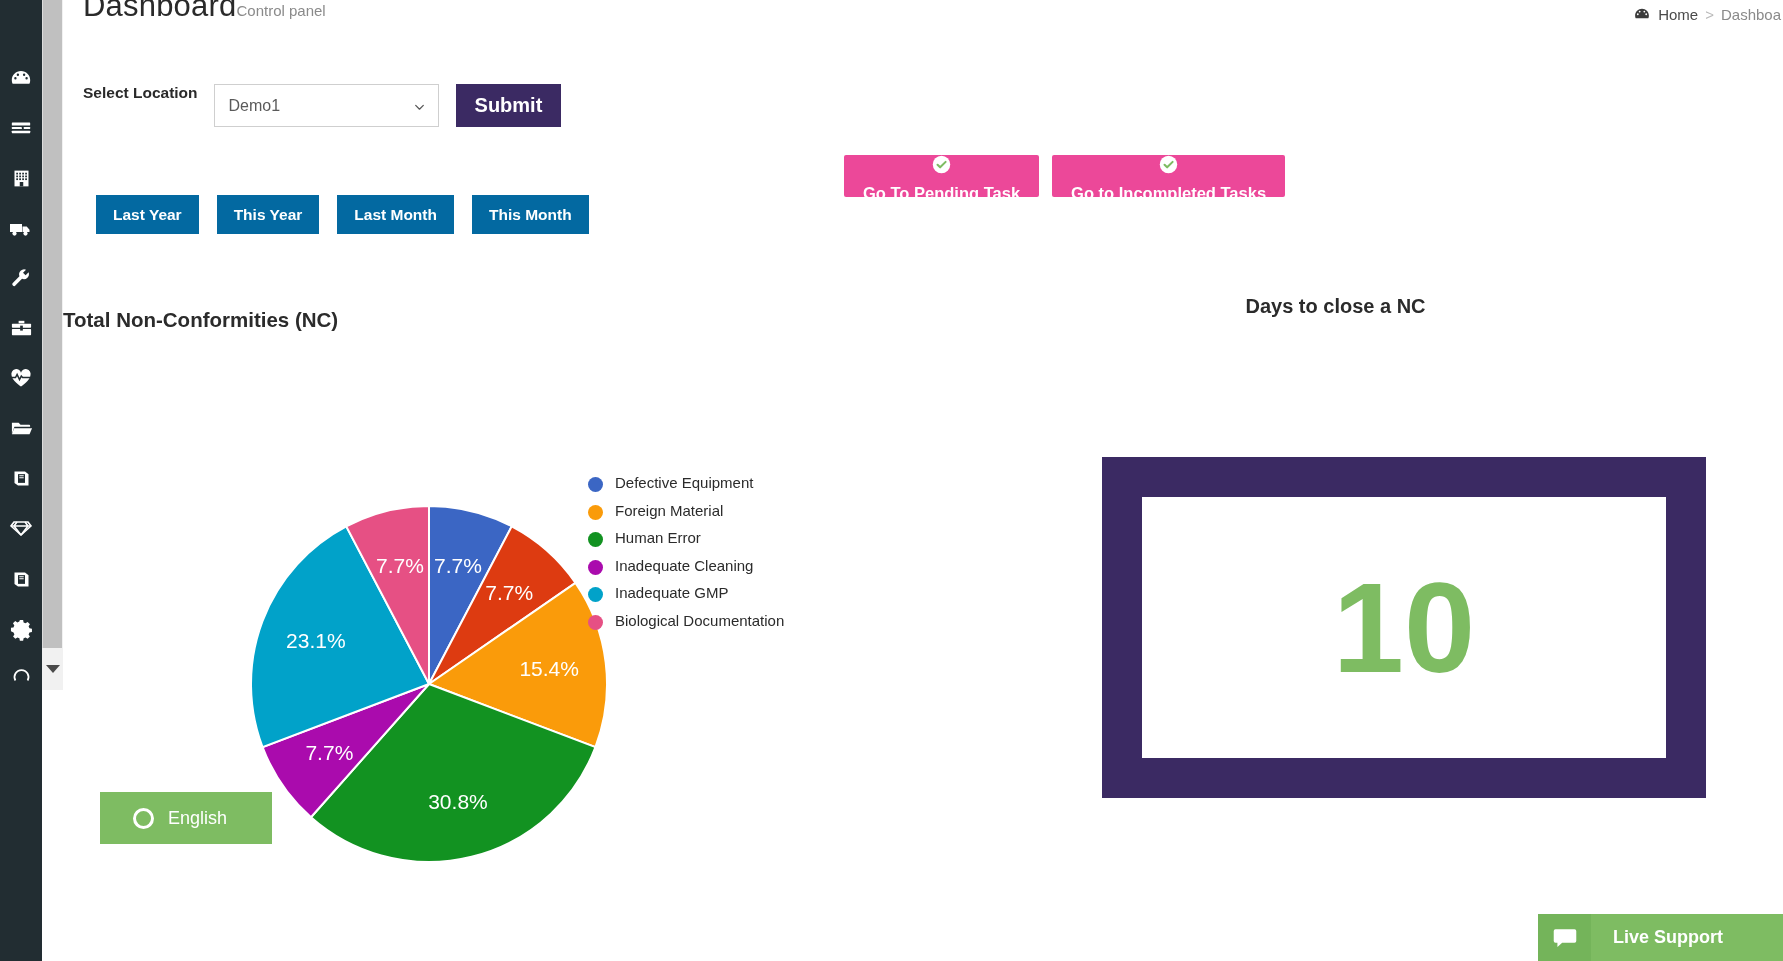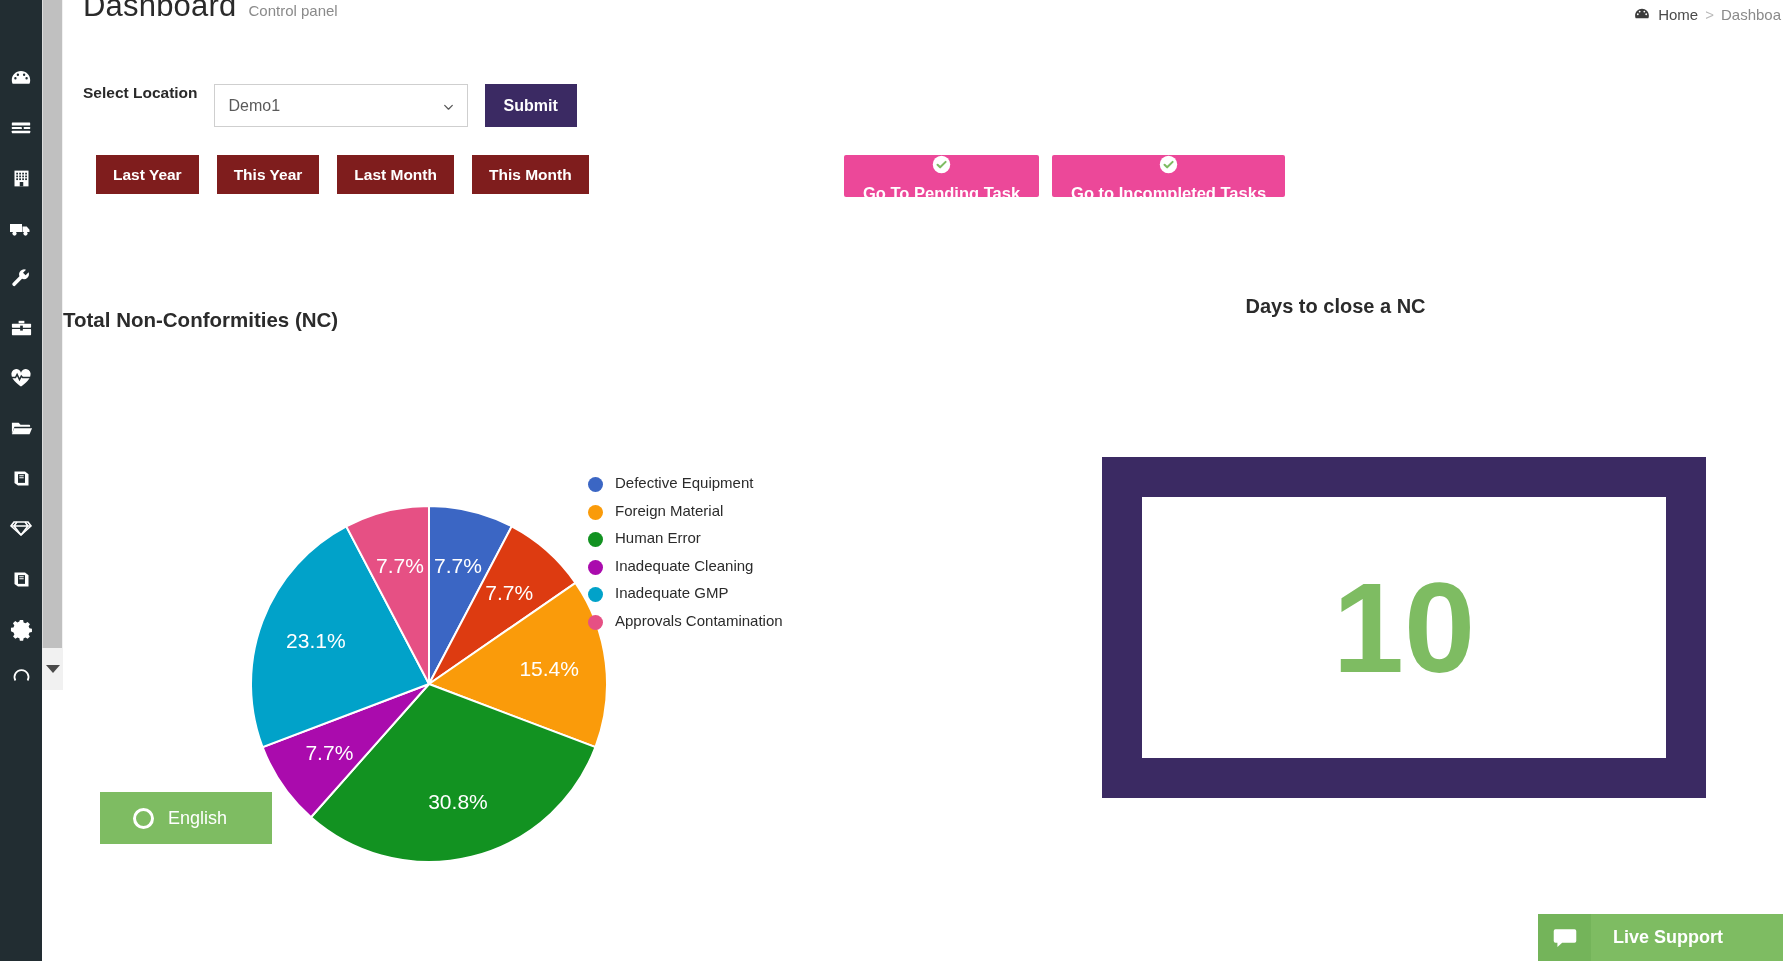--- a/index.html
+++ b/index.html
@@ -52,57 +52,57 @@
   .side-lower {
     position: absolute; left: 0; top: 690px; width: 42px; height: 271px;
     background: #222d32;
   }
 
   
   .content { position: absolute; left: 63px; top: 0; right: 0; bottom: 0; background: #fff; }
 
   .page-head { position: absolute; left: 20px; top: -12px; display: flex; align-items: baseline; }
   .page-title { font-size: 31px; font-weight: 400; color: #2a2a2a; letter-spacing: .2px; }
-  .page-sub { font-size: 15px; color: #8a8a8a; margin-left: 12px; }
+  .page-sub { font-size: 15px; color: #8a8a8a; }
 
   .breadcrumb {
     position: absolute; right: 2px; top: 5px;
     display: flex; align-items: center; gap: 7px;
     font-size: 15px; color: #4a4a4a; white-space: nowrap;
   }
   .breadcrumb .bc-sep { color: #b9b9b9; }
   .breadcrumb .bc-last { color: #8a8a8a; }
   .bc-icon { color: #3c3c3c; display: inline-flex; }
 
   
   .loc-row { position: absolute; left: 20px; top: 84px; display: flex; align-items: flex-start; }
   .loc-label { font-size: 15.5px; font-weight: bold; color: #2a2a2a; margin-right: 16px; }
   .loc-select {
-    position: relative; width: 254px; height: 43px;
+    position: relative; width: 225px; height: 43px;
     border: 1px solid #cfcfcf; background: #fff;
     display: flex; align-items: center; padding: 0 14px;
     font-size: 16px; color: #5a5a5a;
   }
   .loc-select .chev {
     position: absolute; right: 12px; top: 50%; transform: translateY(-50%);
     width: 13px; height: 13px;
   }
   .submit-btn {
     margin-left: 17px; height: 43px; padding: 0 19px;
-    background: #3b2a63; color: #fff; font-size: 16px; font-weight: bold;
+    background: #3b2a63; color: #fff; font-size: 20px; font-weight: bold;
     border: none; display: flex; align-items: center; justify-content: center;
     cursor: pointer;
   }
 
   
   .period-row { position: absolute; left: 33px; top: 155px; display: flex; gap: 18px; }
   .period-btn {
-    height: 39px; padding: 0 17px; background: #7f1d1d; color: #fff;
+    height: 39px; padding: 0 17px; background: #0369a1; color: #fff;
     font-size: 15.5px; font-weight: bold; border: none; cursor: pointer;
-    display: flex; align-items: center; justify-content: center; white-space: nowrap;
+    display: flex; align-items: center; justify-content: center; white-space: nowrap; margin-top: 40px;
   }
 
   
   .action-row { position: absolute; left: 781px; top: 155px; display: flex; gap: 13px; }
   .action-btn {
     height: 42px; padding: 0 19px; border: none; cursor: pointer;
     color: #fff; font-size: 16.5px; font-weight: bold;
     display: flex; align-items: center; gap: 10px; white-space: nowrap;
     border-radius: 2px;
   }
@@ -420,21 +420,21 @@
       <div class="legend-item">
         <span class="legend-dot" style="background: rgb(170, 11, 173);"></span>
         <span class="legend-text">Inadequate Cleaning</span>
       </div>
       <div class="legend-item">
         <span class="legend-dot" style="background: rgb(1, 162, 201);"></span>
         <span class="legend-text">Inadequate GMP</span>
       </div>
       <div class="legend-item">
         <span class="legend-dot" style="background: rgb(230, 80, 132);"></span>
-        <span class="legend-text">Approvals Contamination</span>
+        <span class="legend-text">Biological Documentation</span>
       </div>
     </div>
 
     <div class="days-panel">
       <div class="days-inner">
         <span class="days-value">10</span>
       </div>
     </div>
 
     <div class="lang-btn">

